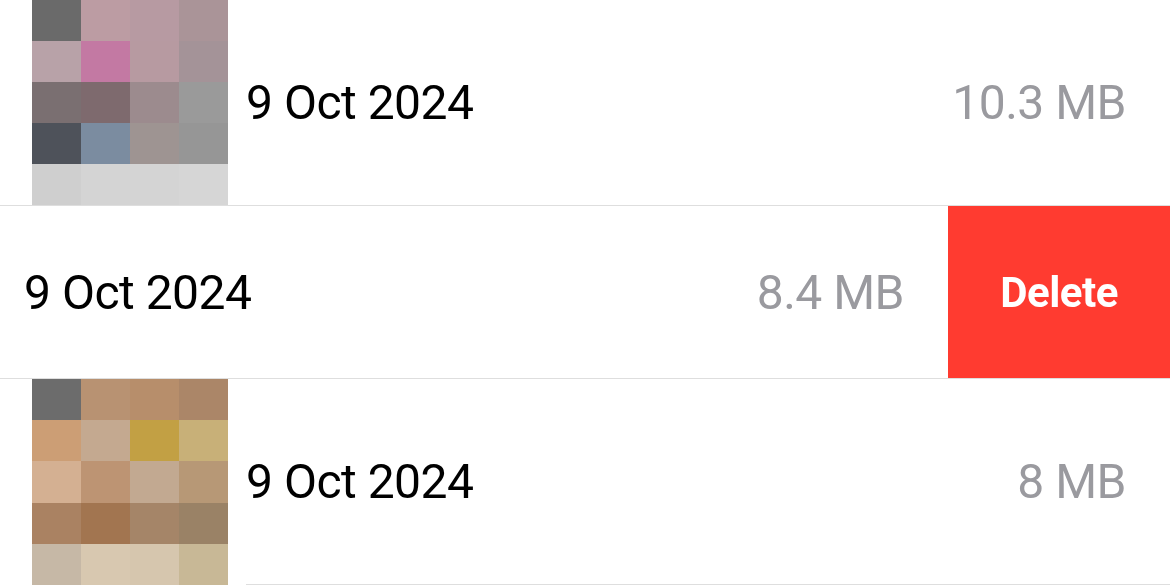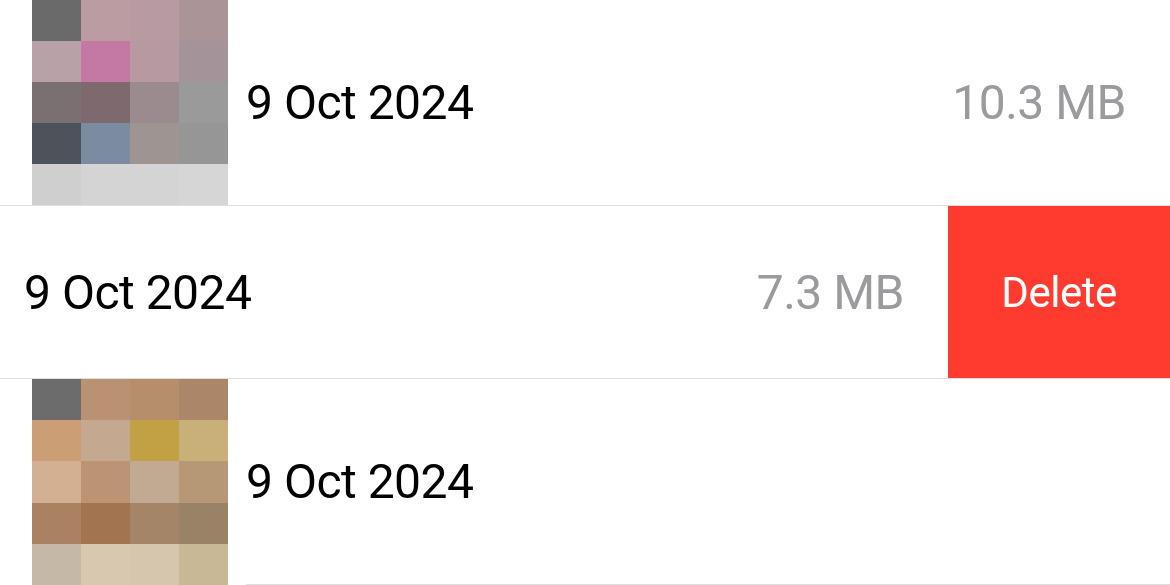--- a/index.html
+++ b/index.html
@@ -81,21 +81,21 @@
       color: #9a9a9f;
       font-weight: 400;
       letter-spacing: -0.5px;
     }
     .delete-btn {
       width: 222px;
       height: 100%;
       background: #ff3b30;
       color: #ffffff;
       font-size: 42px;
-      font-weight: 400;
+      font-weight: 700;
       display: flex;
       align-items: center;
       justify-content: center;
       cursor: pointer;
       flex-shrink: 0;
       letter-spacing: -0.5px;
     }
     .row-1 .content {
       padding-right: 44px;
     }
@@ -130,21 +130,21 @@
       </div>
     <div class="content">
       <span class="date">9 Oct 2024</span>
       <span class="size">10.3 MB</span>
     </div>
   </div>
 
   <div class="row row-1">
     <div class="content">
       <span class="date">9 Oct 2024</span>
-      <span class="size">7.3 MB</span>
+      <span class="size">8.4 MB</span>
     </div>
     <div class="delete-btn">Delete</div>
   </div>
 
   <div class="row row-2">
     <div class="thumb thumb-2">
         <div class="px" style="background: rgb(108, 108, 108);"></div>
         <div class="px" style="background: rgb(184, 146, 114);"></div>
         <div class="px" style="background: rgb(183, 142, 107);"></div>
         <div class="px" style="background: rgb(171, 134, 104);"></div>
@@ -160,16 +160,17 @@
         <div class="px" style="background: rgb(162, 117, 80);"></div>
         <div class="px" style="background: rgb(165, 133, 104);"></div>
         <div class="px" style="background: rgb(154, 130, 102);"></div>
         <div class="px" style="background: rgb(198, 184, 166);"></div>
         <div class="px" style="background: rgb(216, 200, 176);"></div>
         <div class="px" style="background: rgb(214, 198, 174);"></div>
         <div class="px" style="background: rgb(200, 184, 150);"></div>
       </div>
     <div class="content">
       <span class="date">9 Oct 2024</span>
+      <span class="size">8 MB</span>
     </div>
   </div>
 
 </div>
 
 </body></html>

